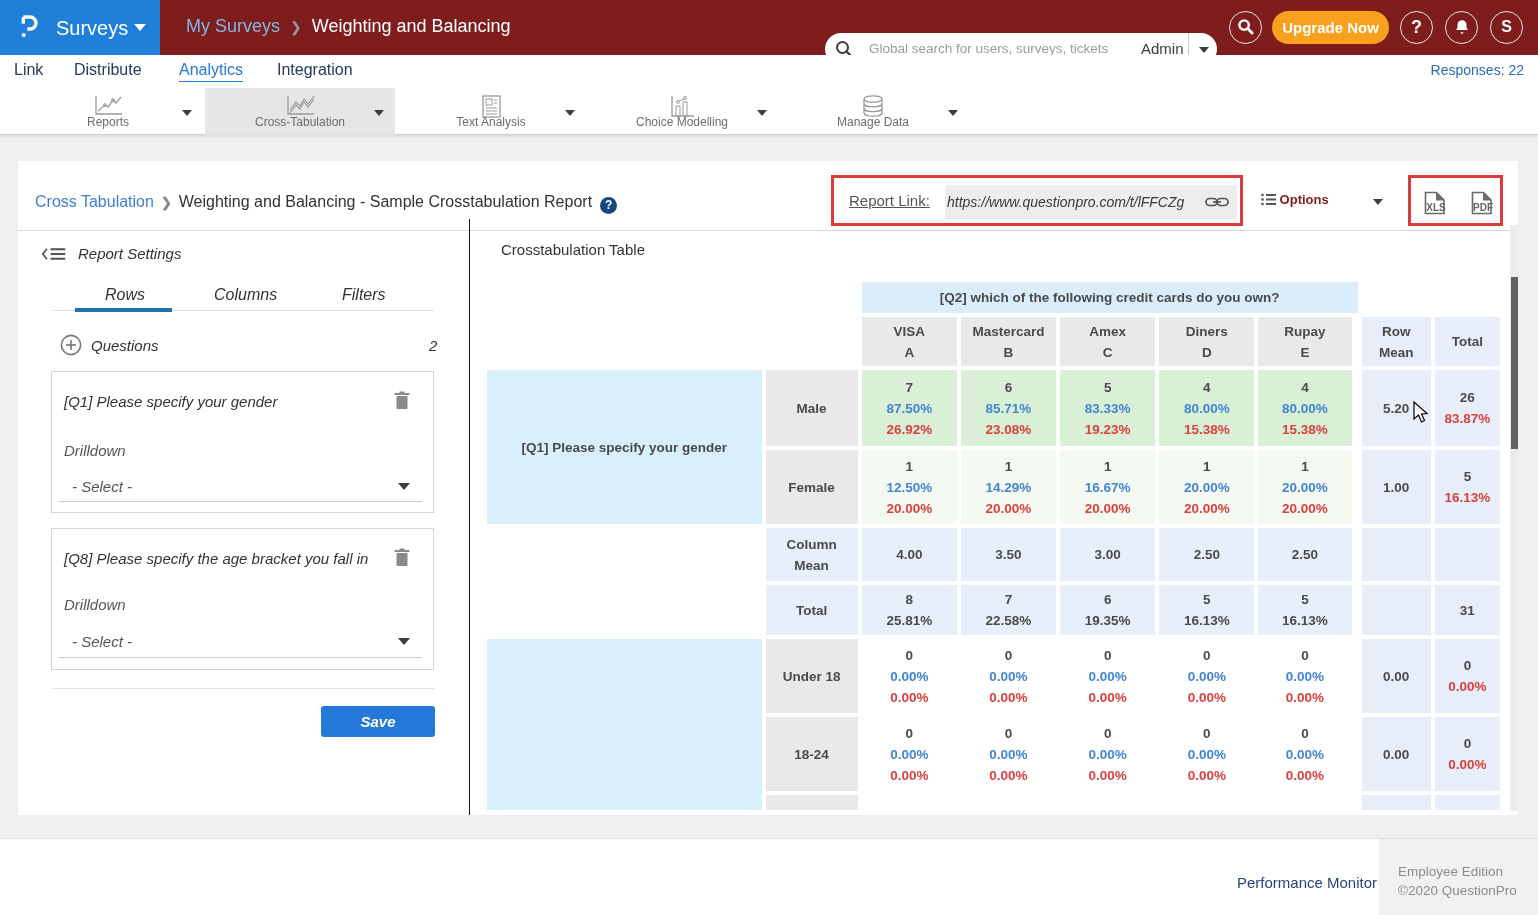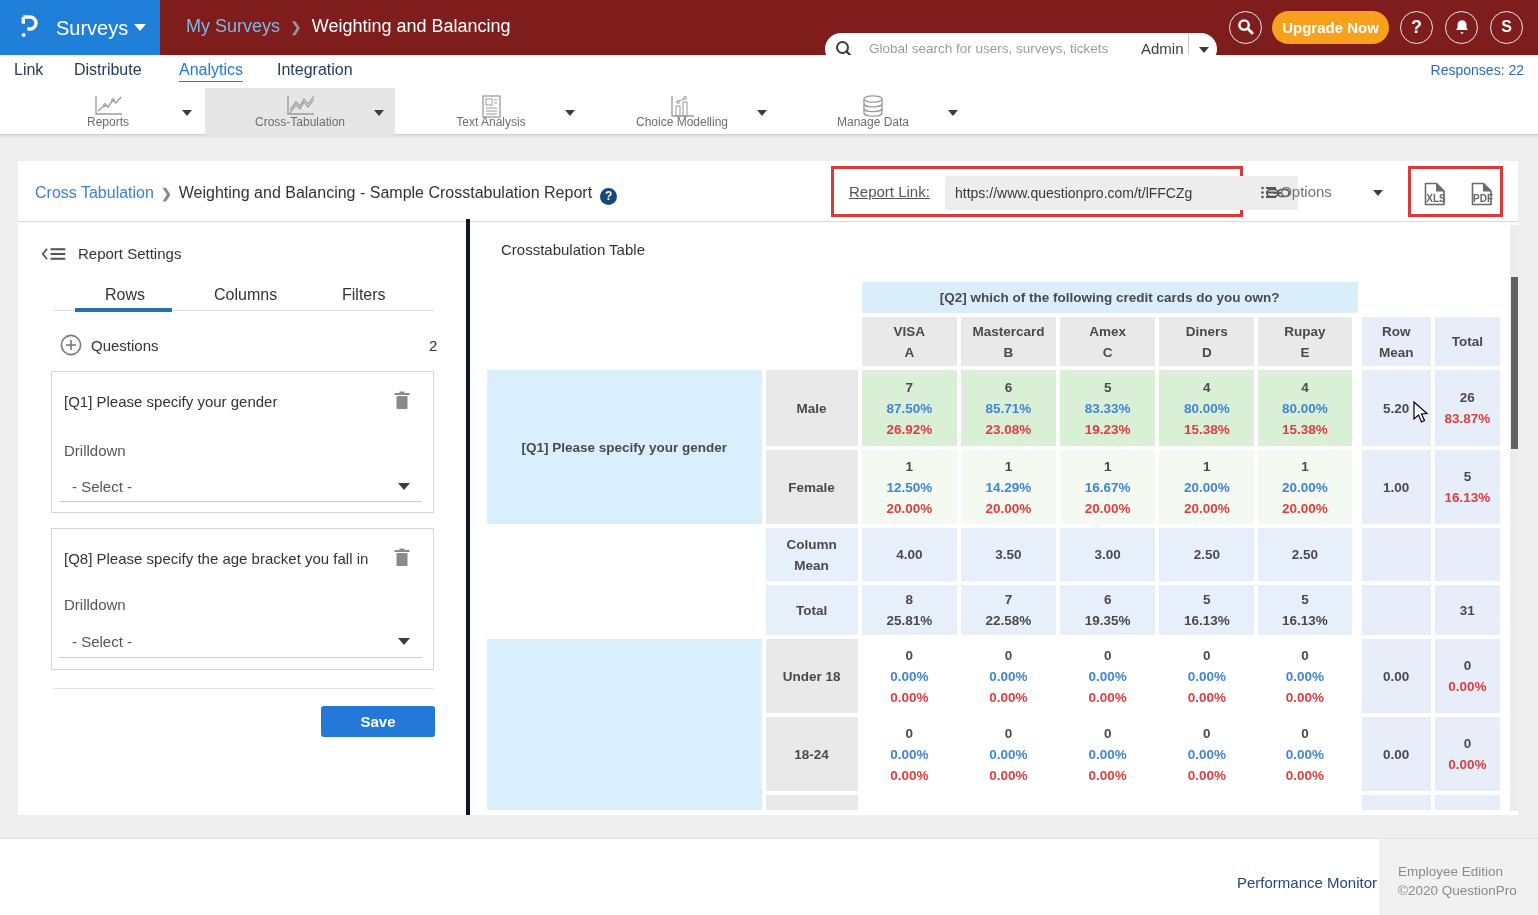--- a/index.html
+++ b/index.html
@@ -30,33 +30,33 @@
 
 
 #toolbar { position:absolute; left:0; top:88px; width:1538px; height:47px; background:#fff; border-bottom:1px solid #cfcfcf; box-shadow:0 2px 2px rgba(0,0,0,0.07); }
 .titem { position:absolute; top:0; height:47px; text-align:center; color:#6d6d6d; font-size:12px; }
 .titem .lab { position:absolute; bottom:6px; left:0; right:0; }
 .titem svg { margin-top:6px; }
 .tcaret { position:absolute; top:22px; width:0; height:0; border-left:5px solid transparent; border-right:5px solid transparent; border-top:6px solid #3d3d3d; }
 
 
 #card { position:absolute; left:18px; top:161px; width:1500px; height:654px; background:#fff; }
-#cardhead { position:absolute; left:0; top:3px; width:1500px; height:58px; border-bottom:1px solid #d9d9d9; }
+#cardhead { position:absolute; left:0; top:12px; width:1500px; height:58px; border-bottom:1px solid #d9d9d9; }
 #bc { position:absolute; left:17px; top:20px; font-size:16px; color:#333; }
 #bc a { color:#3d7fd0; text-decoration:none; }
 #bc .sep { color:#888; padding:0 7px; font-size:13px; font-weight:bold; }
 #qhelp { display:inline-block; width:17px; height:17px; background:#16487f; color:#fff; border-radius:50%; font-size:12px; font-weight:bold; text-align:center; line-height:17px; vertical-align:-2px; margin-left:8px; }
 .redbox { position:absolute; border:3px solid #d93a3a; }
 #rlwrap { position:absolute; left:831px; top:3px; font-size:15px; color:#555; }
-#rlbox { position:absolute; left:927px; top:12px; width:353px; height:34px; background:#ededed; border-radius:2px; color:#3a3a3a; font-size:14px; line-height:34px; padding-left:10px; }
-#optwrap { position:absolute; left:1243px; top:19px; font-size:15px; color:#737373; }
+#rlbox { position:absolute; left:927px; top:12px; width:292px; height:34px; background:#ededed; border-radius:2px; color:#3a3a3a; font-size:14px; line-height:34px; padding-left:2px;font-style:italic; }
+#optwrap { position:absolute; left:1243px; top:19px; font-size:13px; color:#7f1d1d;font-weight:bold; }
 #optcaret { position:absolute; left:1355px; top:26px; width:0; height:0; border-left:5px solid transparent; border-right:5px solid transparent; border-top:6px solid #3d3d3d; }
 
 
-#lpanel { position:absolute; left:0; top:58px; width:452px; height:596px; border-right:4px solid #0f172a; }
+#lpanel { position:absolute; left:0; top:58px; width:452px; height:596px; border-right:1px solid #0f172a;font-style:italic; }
 #rs { position:absolute; left:22px; top:80px; font-size:15px; color:#333; }
 #tabs { position:absolute; left:0px; top:67px; width:452px; }
 #tabs .tb { position:absolute; top:0; font-size:16px; color:#333; }
 #tabline { position:absolute; left:35px; top:91px; width:381px; height:1px; background:#ddd; }
 #tabactive { position:absolute; left:57px; top:89px; width:97px; height:4px; background:#2472ab; }
 .qcard { position:absolute; left:33px; width:383px; background:#fff; border:1px solid #d4d4d4; }
 .qcard .qt { position:absolute; left:12px; top:21px; font-size:15px; color:#333; width:330px; }
 .qcard .dd { position:absolute; left:12px; font-size:15px; color:#555; }
 .qcard .sel { position:absolute; left:20px; font-size:15px; color:#555; }
 .qcard .selline { position:absolute; left:7px; width:363px; height:1px; background:#ccc; }

